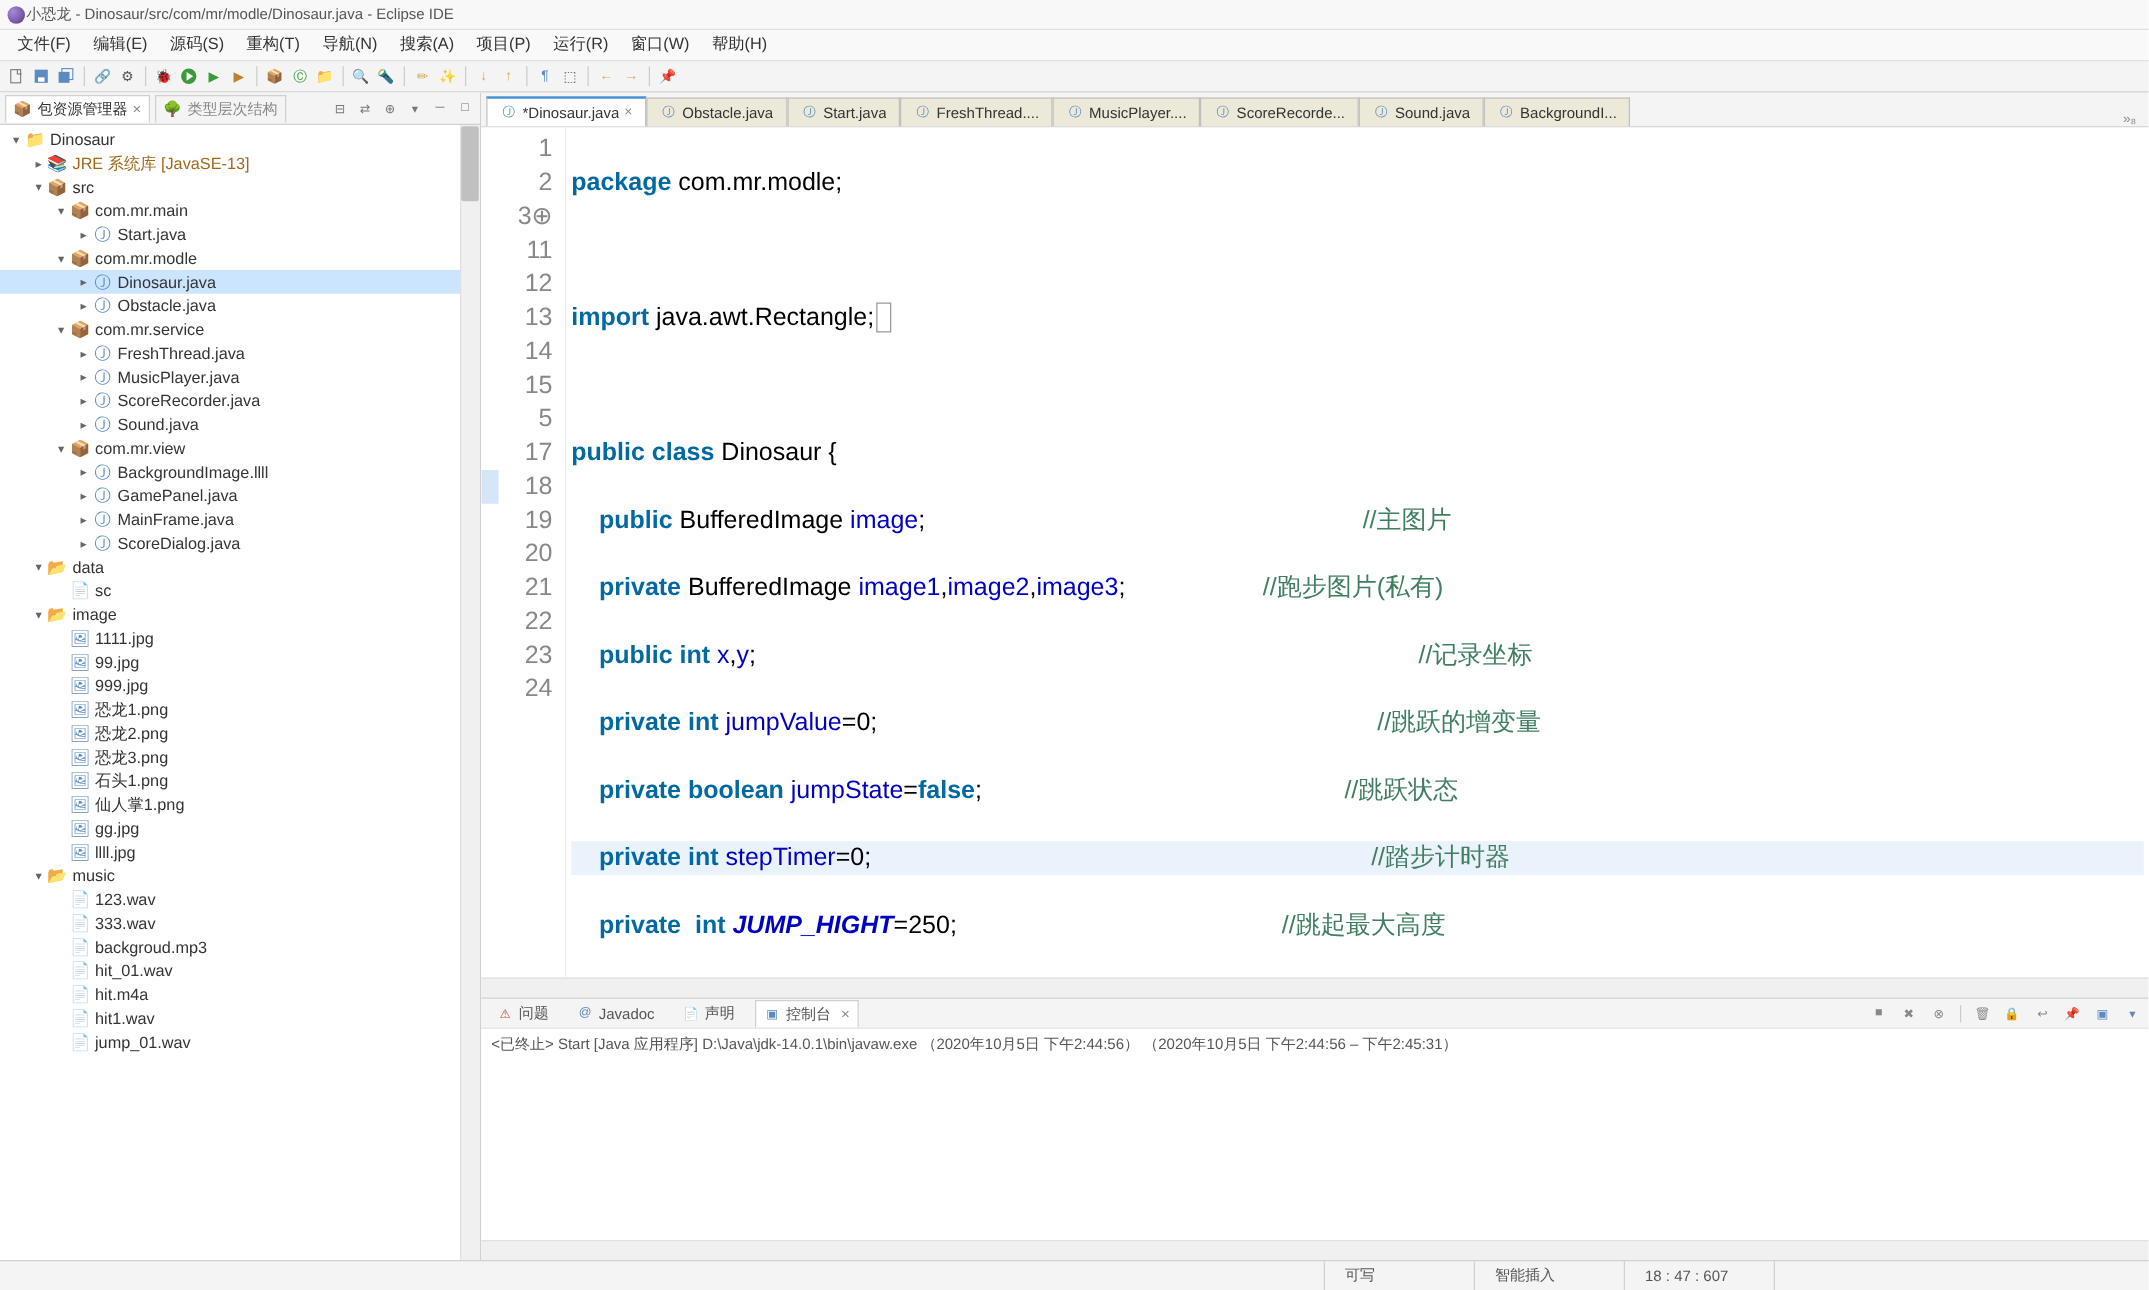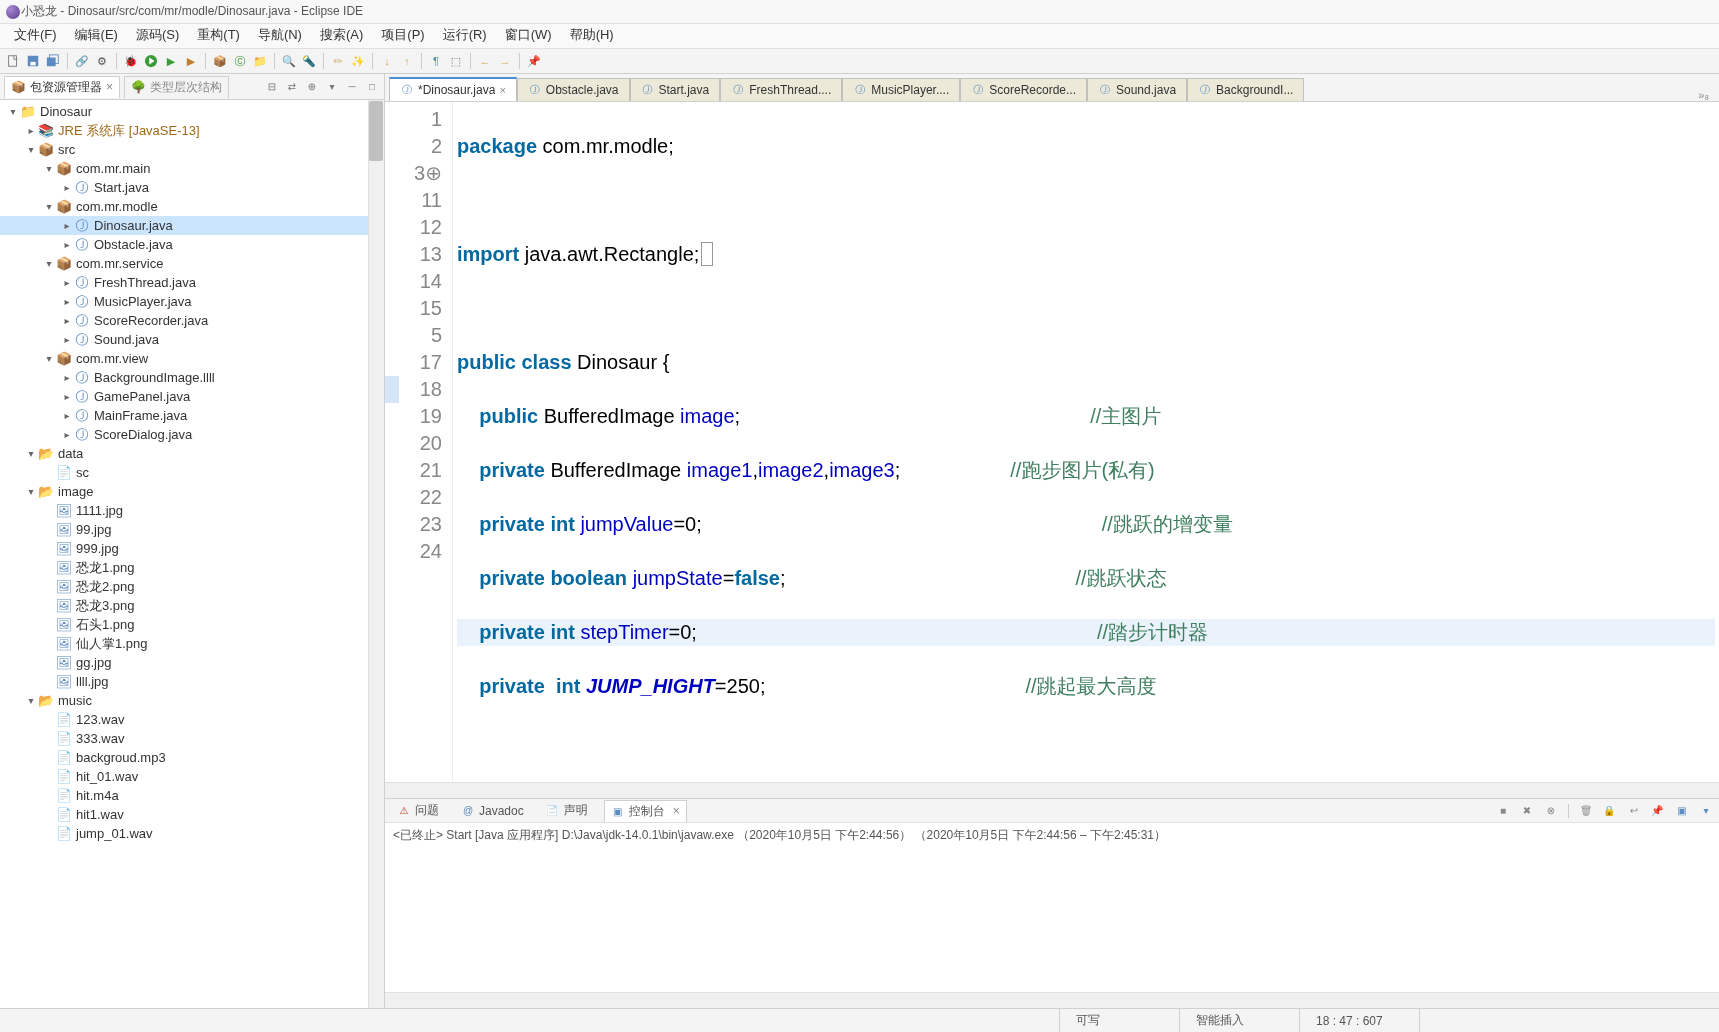--- a/index.html
+++ b/index.html
@@ -445,20 +445,21 @@
           <div style="height: 27px;">24</div>
         </div>
       <div class="code-body">
 <div class="code-line"><span class="kw">package</span><span class="plain"> com.mr.modle;</span></div>
 <div class="code-line"></div>
 <div class="code-line"><span class="kw">import</span><span class="plain"> java.awt.Rectangle;</span><span class="plain" style="border:1px solid #999;padding:0 2px;margin-left:2px"> </span></div>
 <div class="code-line"></div>
 <div class="code-line"><span class="kw">public</span> <span class="kw">class</span><span class="plain"> Dinosaur {</span></div>
 <div class="code-line">    <span class="kw">public</span><span class="plain"> BufferedImage </span><span class="field">image</span><span class="plain">;</span><span style="display:inline-block;width:350px"></span><span class="comment">//主图片</span></div>
 <div class="code-line">    <span class="kw">private</span><span class="plain"> BufferedImage </span><span class="field">image1</span><span class="plain">,</span><span class="field">image2</span><span class="plain">,</span><span class="field">image3</span><span class="plain">;</span><span style="display:inline-block;width:110px"></span><span class="comment">//跑步图片(私有)</span></div>
+<div class="code-line">    <span class="kw">public</span> <span class="kw">int</span> <span class="field">x</span><span class="plain">,</span><span class="field">y</span><span class="plain">;</span><span style="display:inline-block;width:530px"></span><span class="comment">//记录坐标</span></div>
 <div class="code-line">    <span class="kw">private</span> <span class="kw">int</span> <span class="field">jumpValue</span><span class="plain">=0;</span><span style="display:inline-block;width:400px"></span><span class="comment">//跳跃的增变量</span></div>
 <div class="code-line">    <span class="kw">private</span> <span class="kw">boolean</span> <span class="field">jumpState</span><span class="plain">=</span><span class="kw">false</span><span class="plain">;</span><span style="display:inline-block;width:290px"></span><span class="comment">//跳跃状态</span></div>
 <div class="code-line cursor-line">    <span class="kw">private</span> <span class="kw">int</span> <span class="field">stepTimer</span><span class="plain">=0;</span><span style="display:inline-block;width:400px"></span><span class="comment">//踏步计时器</span></div>
 <div class="code-line">    <span class="kw">private</span>  <span class="kw">int</span> <span class="const">JUMP_HIGHT</span><span class="plain">=250;</span><span style="display:inline-block;width:260px"></span><span class="comment">//跳起最大高度</span></div>
 <div class="code-line">       <span style="display:inline-block;width:300px"></span></div>
 
 
 
 
       </div>

